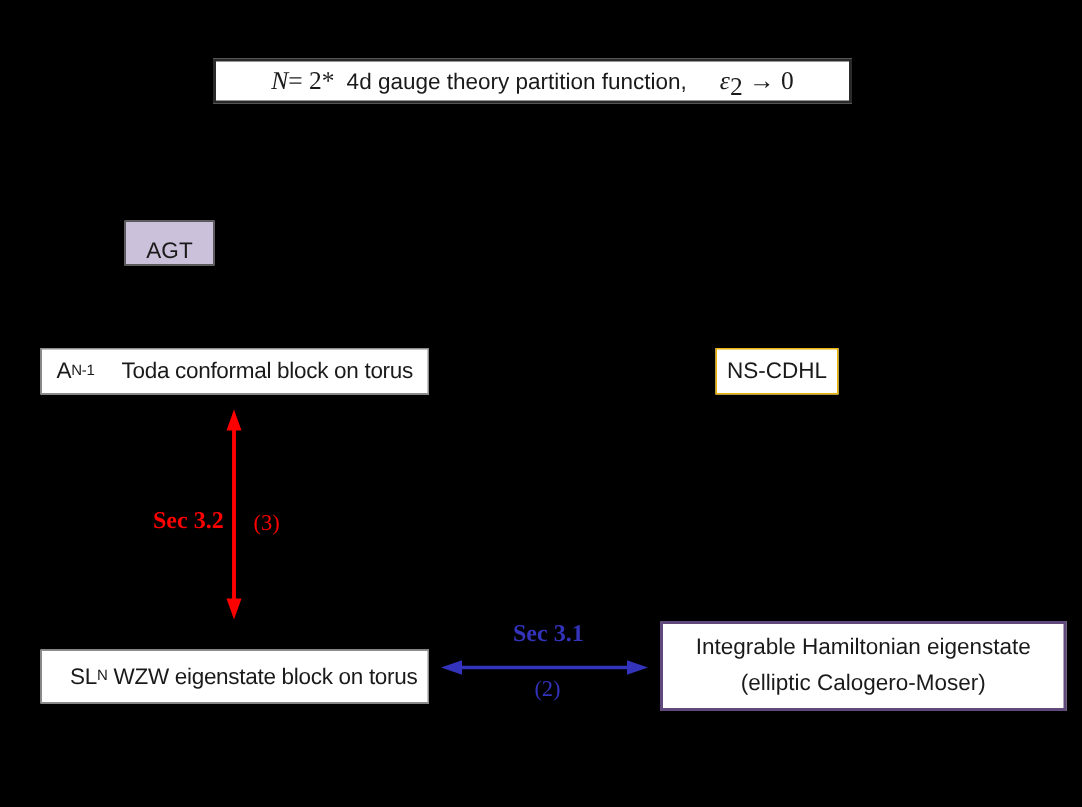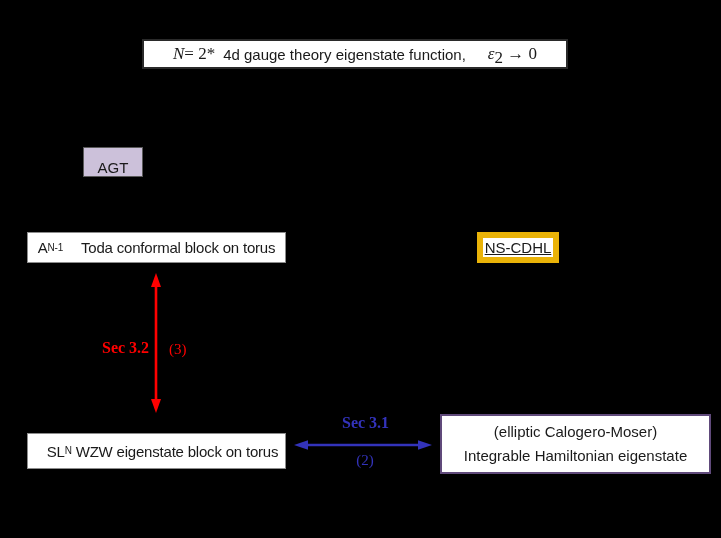--- a/index.html
+++ b/index.html
@@ -50,23 +50,22 @@
     align-items: flex-end;
   }
   .toda-box {
     left: 27px; top: 232px; width: 259px; height: 31px;
     border: 1px solid #8c8c8c;
     font-size: 15px;
     letter-spacing: -0.2px;
   }
   .ns-box {
     left: 477px; top: 232px; width: 82px; height: 31px;
-    border: 6px solid #eab308;
+    border: 1px solid #eab308;
     font-size: 15px;
-    text-decoration: underline;
   }
   .sln-box {
     left: 27px; top: 433px; width: 259px; height: 36px;
     border: 1px solid #8c8c8c;
     font-size: 15px;
     letter-spacing: -0.2px;
     padding-left: 12px;
   }
   .box sub.small {
     font-size: 10px;
@@ -99,21 +98,21 @@
 </style>
 </head>
 <body>
 
 <div id="stage">
 
   <div class="box gauge-box">
     <span class="math-it">N</span>
       <span class="math"> = 2</span>
       <sup class="math">*</sup>
-    <span style="margin-left:8px">4d gauge theory eigenstate function,</span>
+    <span style="margin-left:8px">4d gauge theory partition function,</span>
     <span class="eps-group">
       <span class="math-it">ε</span><sub class="math">2</sub><span class="math"> → 0</span>
     </span>
   </div>
 
   <div class="box agt-box">
     <span>AGT</span>
   </div>
 
   <div class="box toda-box">
@@ -126,22 +125,22 @@
     <span>NS-CDHL</span>
   </div>
 
   <div class="box sln-box">
     <span>SL</span>
       <sub class="small">N</sub>
       <span style="margin-left:4px">WZW eigenstate block on torus</span>
   </div>
 
   <div class="box integrable-box">
+    <span>Integrable Hamiltonian eigenstate</span>
     <span>(elliptic Calogero-Moser)</span>
-    <span>Integrable Hamiltonian eigenstate</span>
   </div>
 
   <svg class="arrow-svg red-arrow-svg" width="22" height="140">
     <line x1="11" y1="11" x2="11" y2="129" style="stroke:var(--red,#ff0000)" stroke-width="2.6"></line>
     <polygon points="11,0 6,14 16,14" style="fill:var(--red,#ff0000)"></polygon>
     <polygon points="11,140 6,126 16,126" style="fill:var(--red,#ff0000)"></polygon>
   </svg>
 
   <svg class="arrow-svg blue-arrow-svg" width="138" height="20">
     <line x1="11" y1="10" x2="127" y2="10" style="stroke:var(--blue,#3333bb)" stroke-width="2.4"></line>

